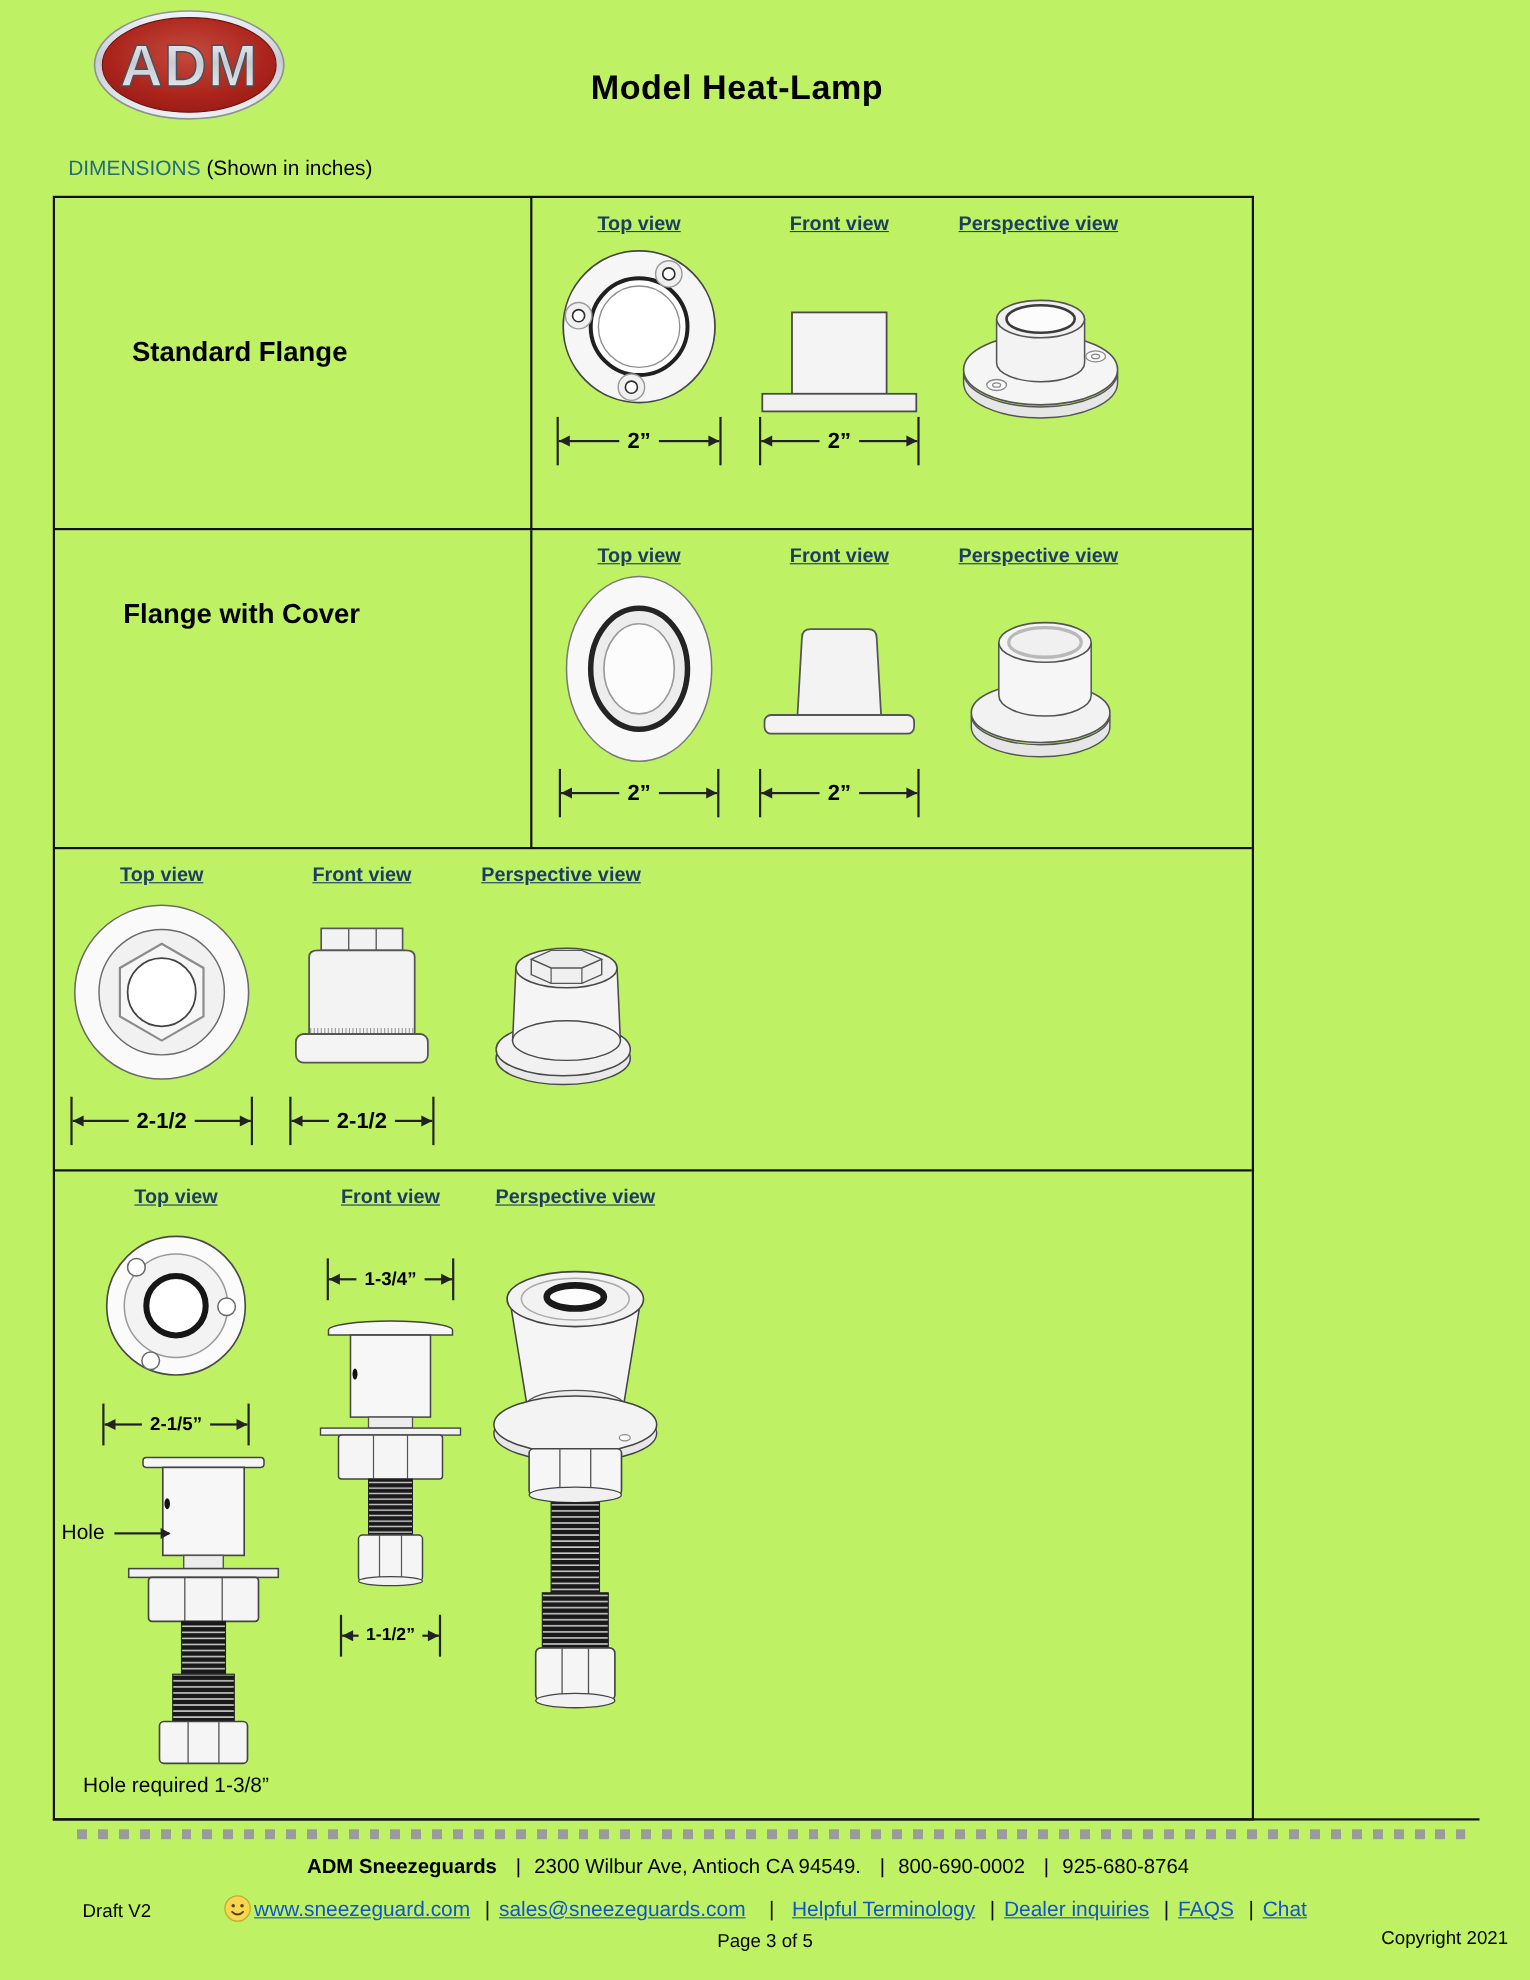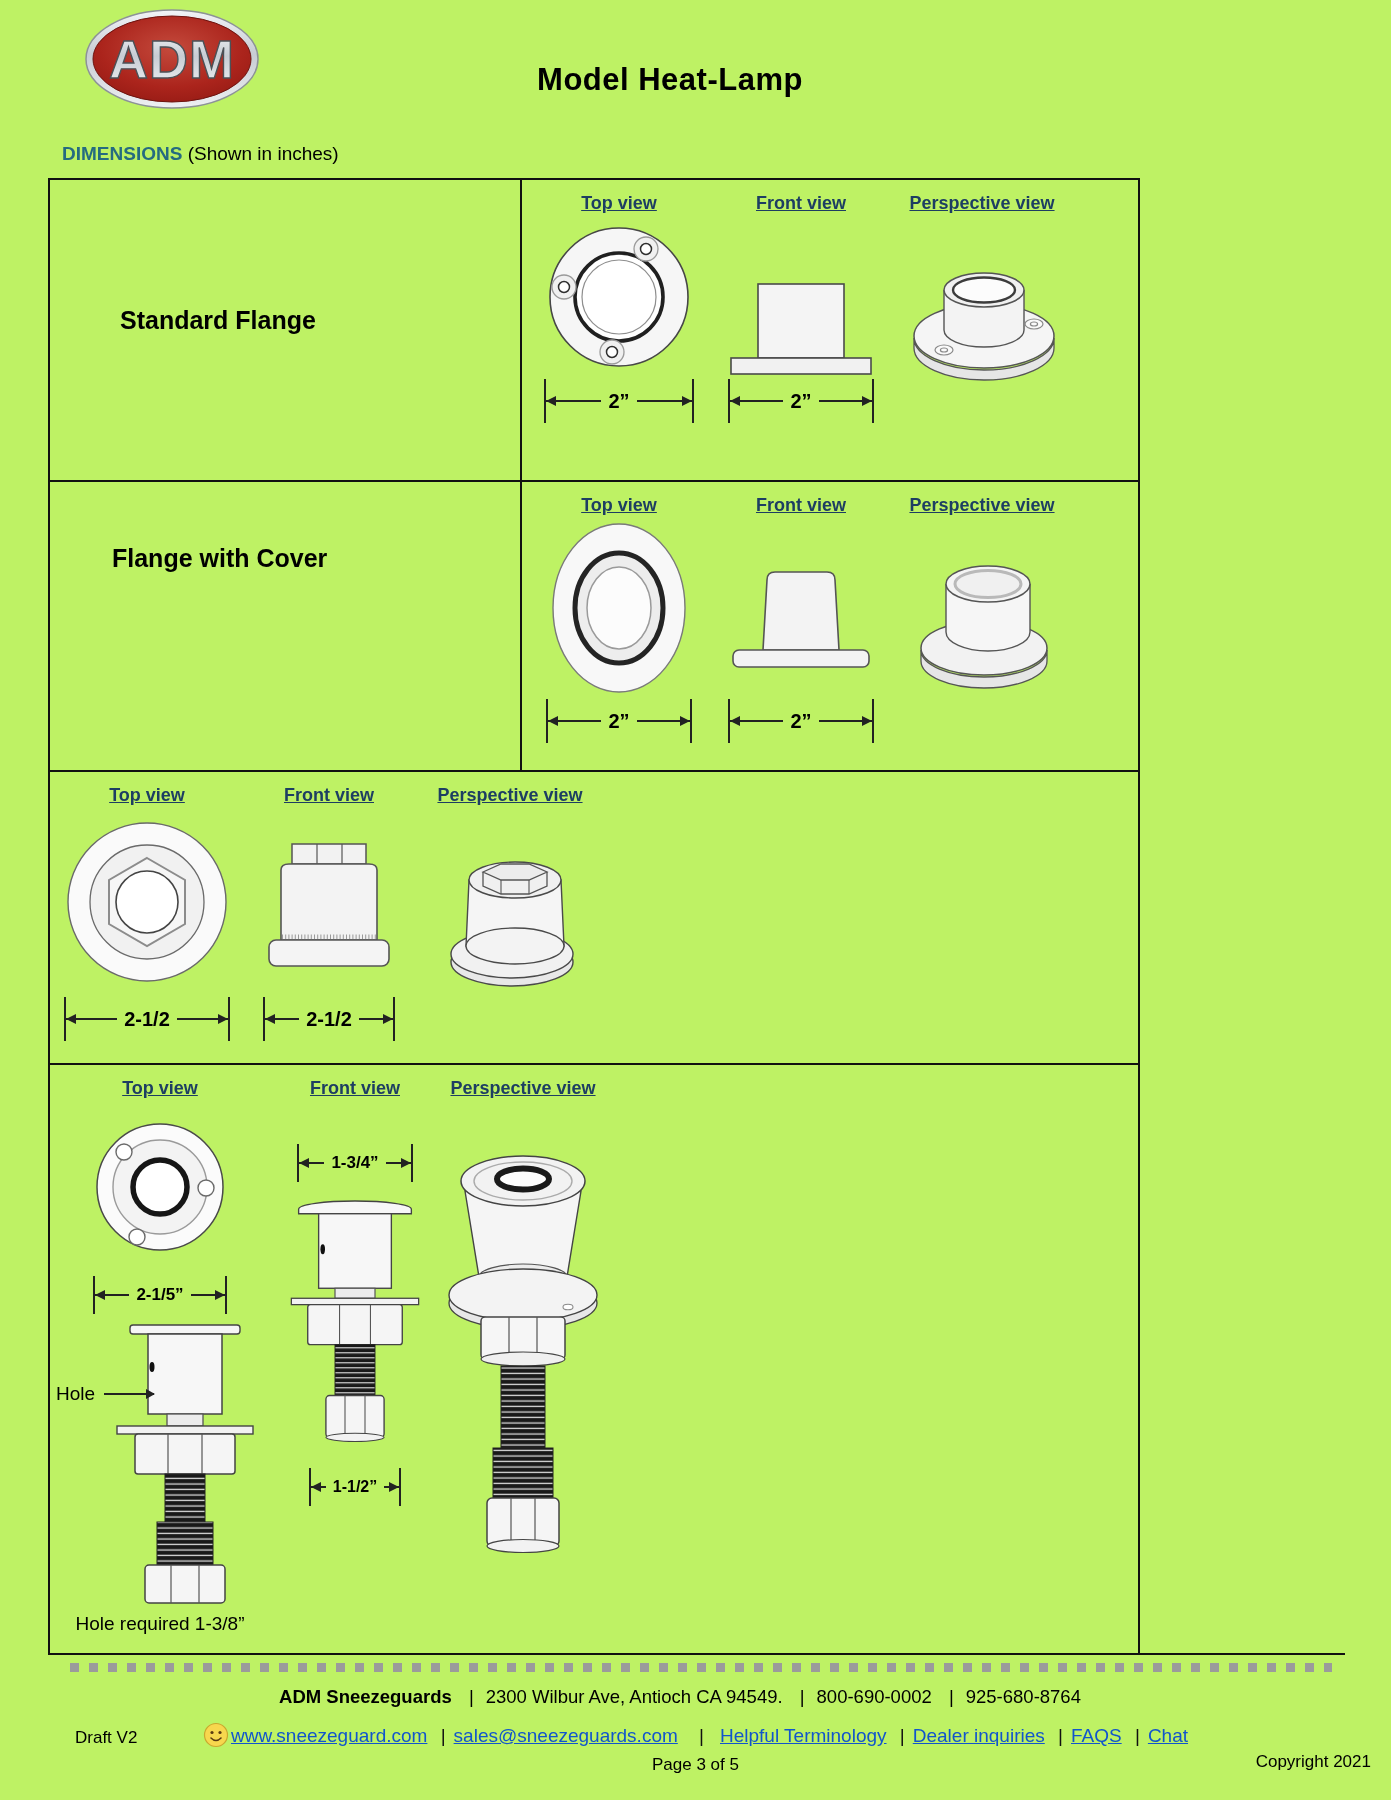--- a/index.html
+++ b/index.html
@@ -3,27 +3,27 @@
 <meta charset="utf-8">
 <style>
   html,body{margin:0;padding:0;background:#fff;}
   .page{position:relative;width:1391px;height:1800px;background:#bef264;overflow:hidden;
         font-family:"Liberation Sans",sans-serif;color:#000;padding-left:31px;}
   
   .logo-wrap{position:absolute;left:84px;top:8px;}
   .page-title{position:absolute;left:0;top:62px;width:1340px;text-align:center;
               font-size:31px;font-weight:bold;letter-spacing:.5px;}
   .section-head{position:absolute;left:62px;top:143px;font-size:19px;}
-  .section-head .dimword{color:#256b80;font-weight:bold;text-align:center;}
+  .section-head .dimword{color:#256b80;font-weight:normal;text-align:center;}
   
   .spec-table{position:absolute;left:48px;top:178px;width:1092px;box-sizing:border-box;
               border:2px solid #111;}
   .trow{display:flex;box-sizing:border-box;}
   .trow + .trow{border-top:2px solid #111;}
-  .tlabel{width:472px;border-right:2px solid #111;box-sizing:border-box;flex:none;}
+  .tlabel{width:434px;border-right:2px solid #111;box-sizing:border-box;flex:none;}
   .tlabel span{font-weight:bold;font-size:25px;}
   .tviews{flex:1;display:flex;}
   .vcol{display:flex;flex-direction:column;align-items:center;flex:none;}
   .vhead{color:#1d3e62;font-weight:bold;font-size:18px;text-decoration:underline;
          margin:13px 16px 4px;white-space:nowrap;}
   svg{display:block;}
   
   .dim{display:flex;align-items:center;height:46px;margin-top:2px;}
   .dim .ext{width:2px;height:44px;background:#222;flex:none;}
   .dim .dline{flex:1;height:2px;background:#222;position:relative;}

